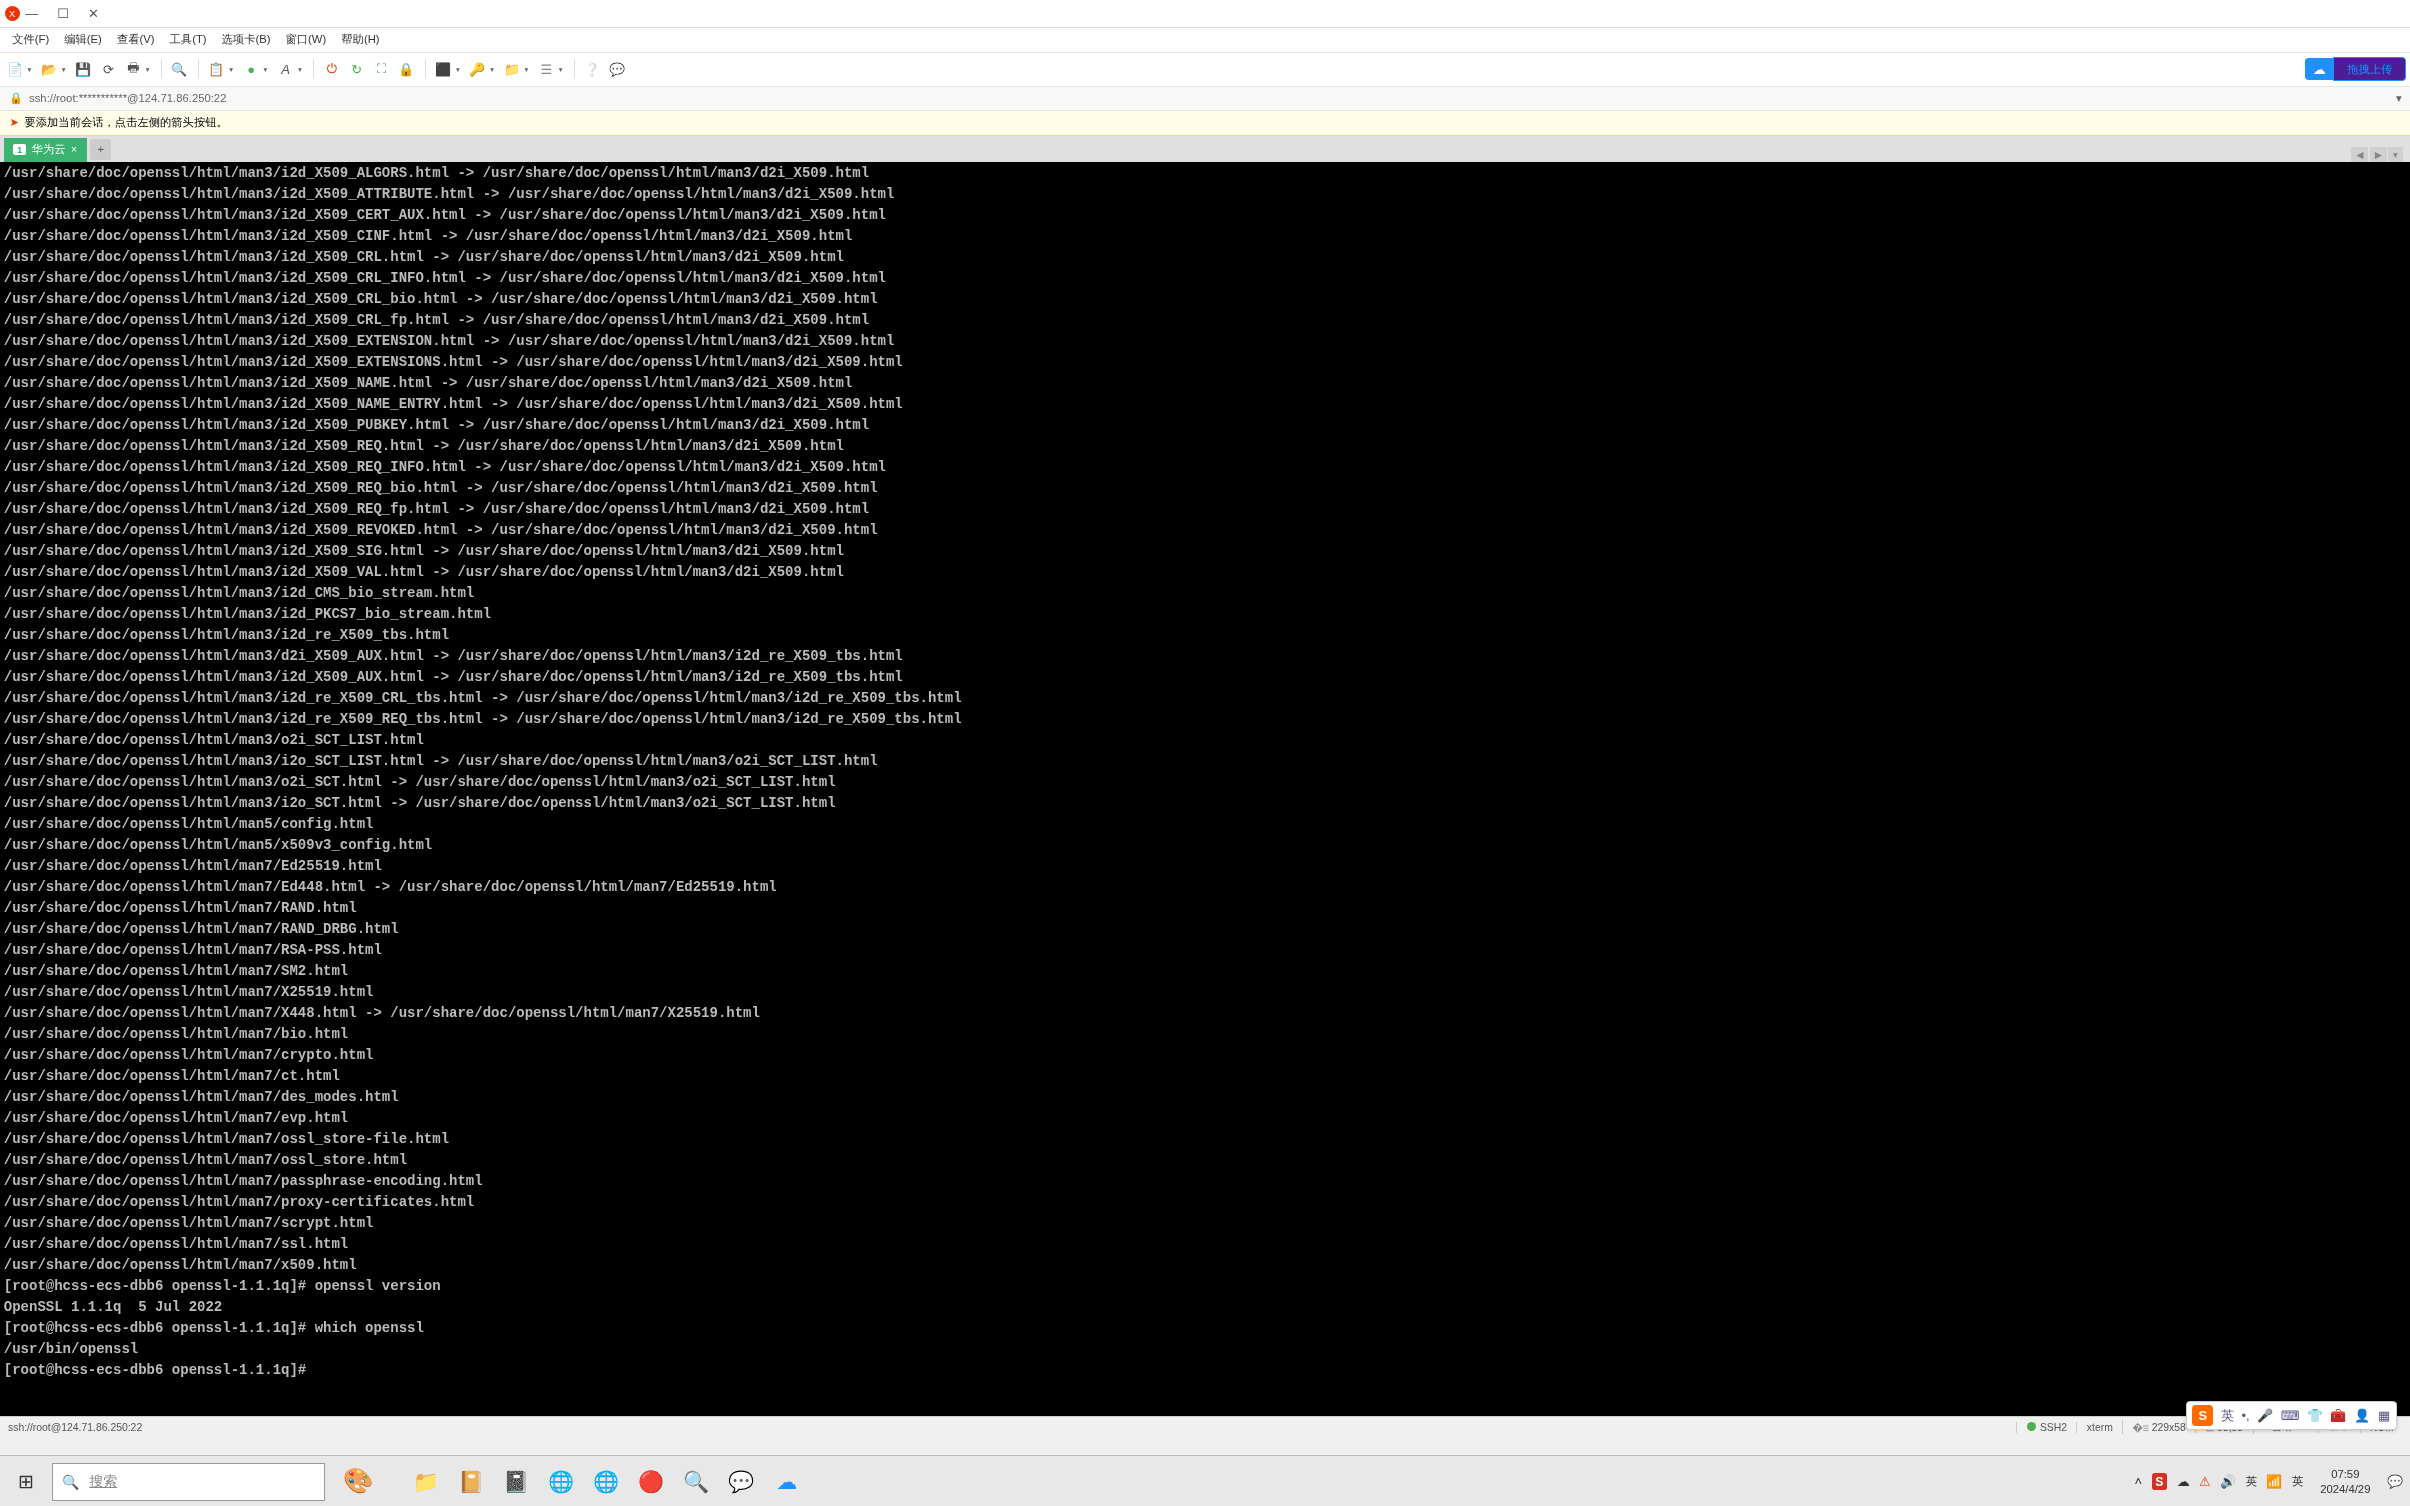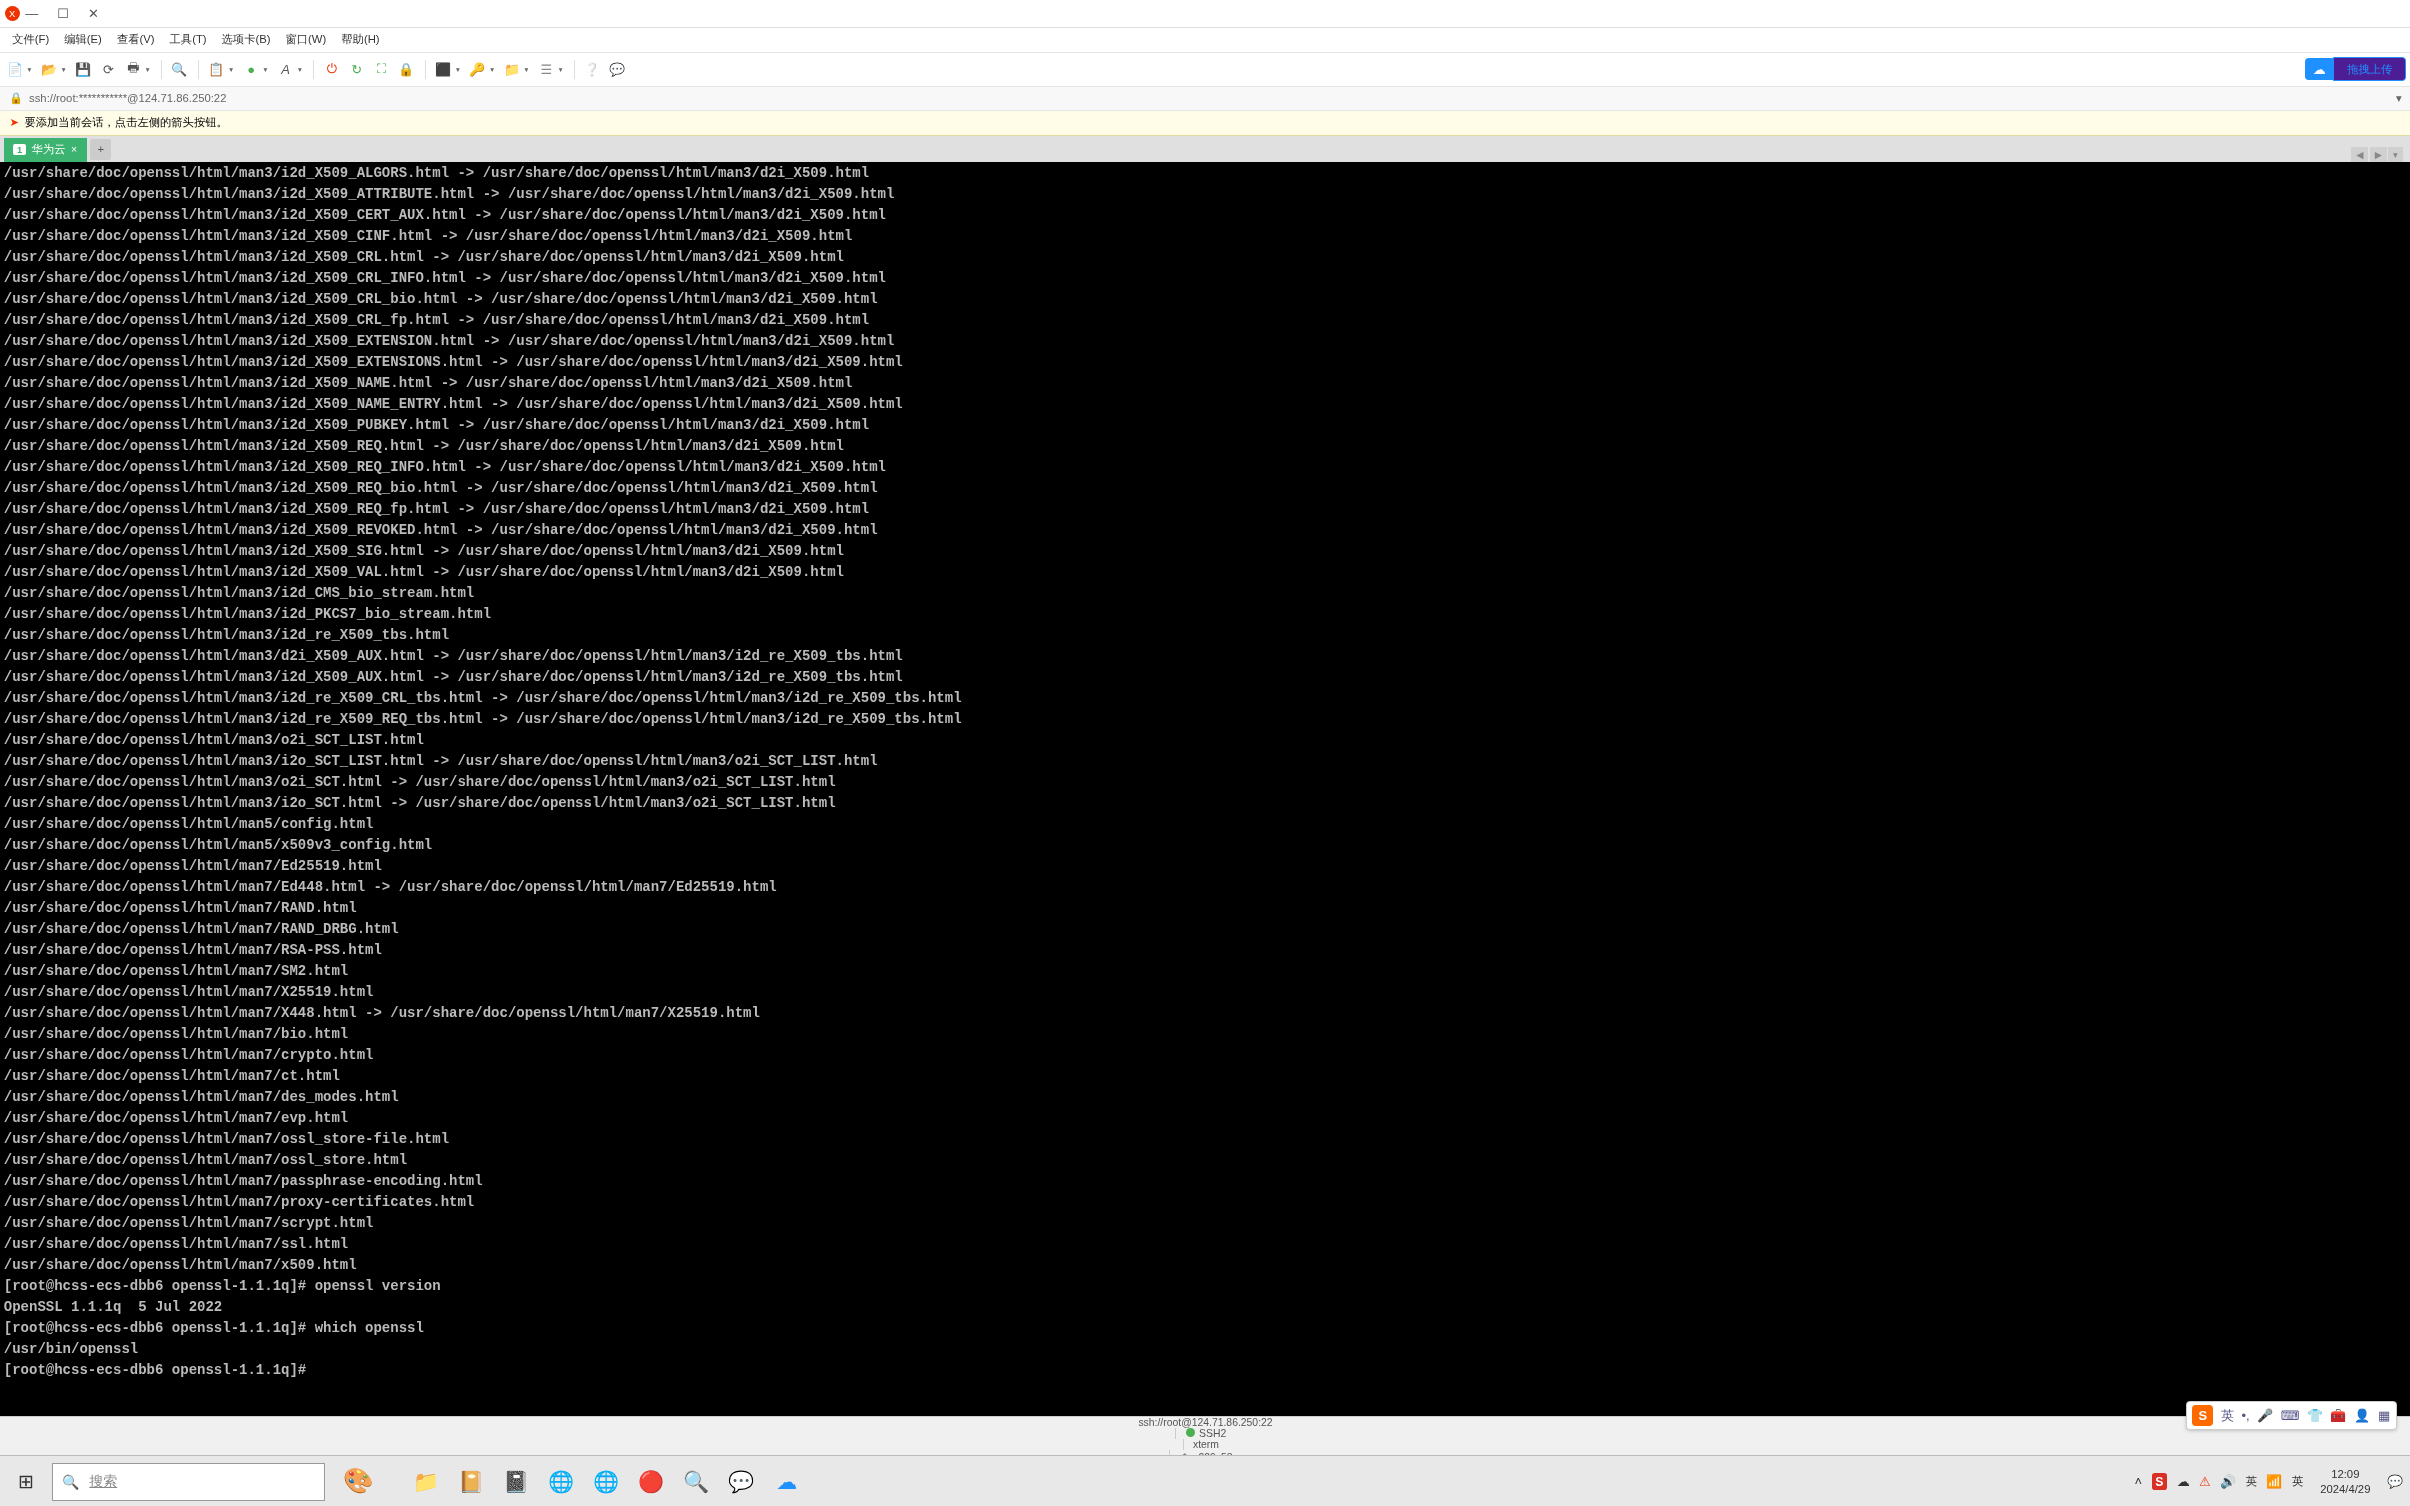--- a/index.html
+++ b/index.html
@@ -40,21 +40,21 @@
 .tab .num { background: #fff; color: #3cb371; border-radius: 1.9px; padding: 0 3.8px; font-size: 9.4px; font-weight: bold; }
 .tab .close { font-size: 10.4px; cursor: pointer; }
 .tab-add { background: #ccc; color: #555; width: 21px; height: 21px; display: flex; align-items: center; justify-content: center; margin-left: 3.8px; cursor: pointer; border-radius: 1.9px; margin-bottom: 1.9px; }
 .tabbar .nav-arrows { margin-left: auto; display: flex; gap: 1.9px; margin-right: 4.7px; }
 .tabbar .nav-arrows span { background: #d0d0d0; padding: 1.9px 4.7px; font-size: 9.4px; color: #888; }
 
 
 .terminal { background: #000; color: #bbb; font-family: "Consolas", "Courier New", monospace; font-size: 14px; line-height: 1.5; padding: 1.9px 3.8px; height: 1254px; overflow: hidden; white-space: pre; font-weight: bold; }
 
 
-.statusbar { background: #f0f0f0; height: 22.6px; display: flex; align-items: center; padding: 0 8px; font-size: 10.4px; color: #555; border-top: 0.9px solid #ccc; flex-direction: column; }
+.statusbar { background: #f0f0f0; height: 22.6px; display: flex; align-items: center; padding: 0 8px; font-size: 10.4px; color: #555; border-top: 0.9px solid #ccc; }
 .statusbar .left { flex: 1; }
 .statusbar .seg { padding: 0 9.4px; border-left: 0.9px solid #ccc; }
 .statusbar .icon-green { width: 9.4px; height: 9.4px; background: #4caf50; border-radius: 50%; display: inline-block; margin-right: 3.8px; }
 
 
 .taskbar { position: absolute; bottom: 0; left: 0; right: 0; height: 52px; background: #e8e8e8; display: flex; align-items: center; border-top: 0.9px solid #bbb; }
 .taskbar .start { width: 52px; height: 52px; display: flex; align-items: center; justify-content: center; font-size: 19px; color: #333; }
 .taskbar .search { flex: 0 0 273px; height: 38px; background: #fff; border: 0.9px solid #999; display: flex; align-items: center; padding: 0 9.4px; gap: 9.4px; font-size: 14px; margin-right: 5.6px; }
 .taskbar .search .mag { color: #555; }
 .taskbar .search .txt { color: #888; text-decoration: underline; }
@@ -266,19 +266,19 @@
   <div class="tray">
     <span class="tray-ico">˄</span>
     <span class="ime-badge">S</span>
     <span class="tray-ico">☁</span>
     <span class="tray-ico" style="color:#e30">⚠</span>
     <span class="tray-ico">🔊</span>
     <span>英</span>
     <span class="tray-ico">📶</span>
     <span>英</span>
     <div class="clock">
-      <div>12:09</div>
+      <div>07:59</div>
       <div>2024/4/29</div>
     </div>
     <span class="tray-ico">💬</span>
   </div>
 </div>
 
 
 </body></html>

